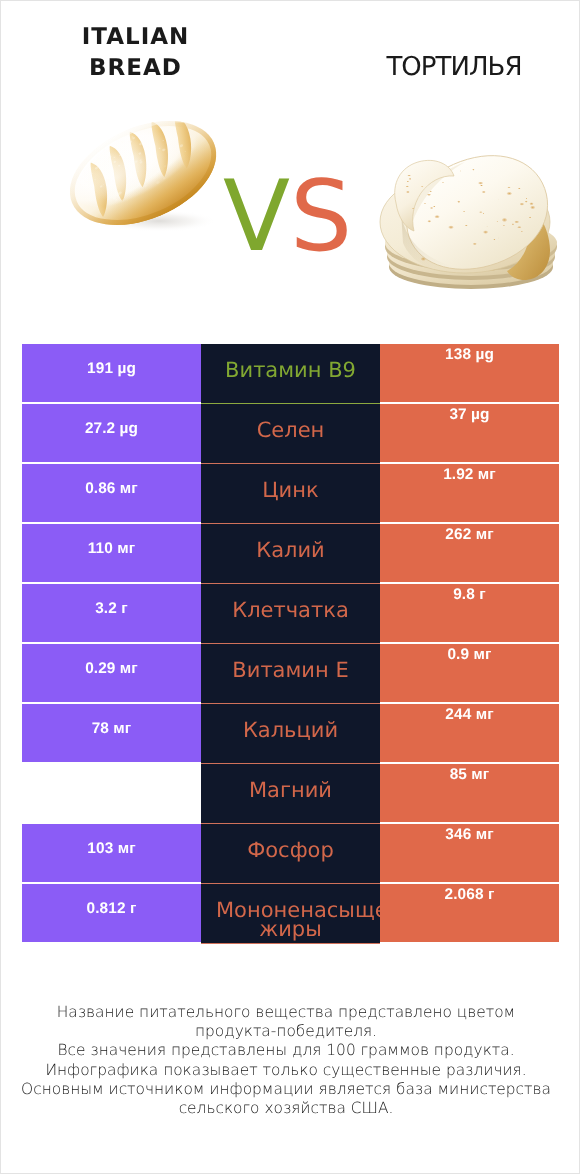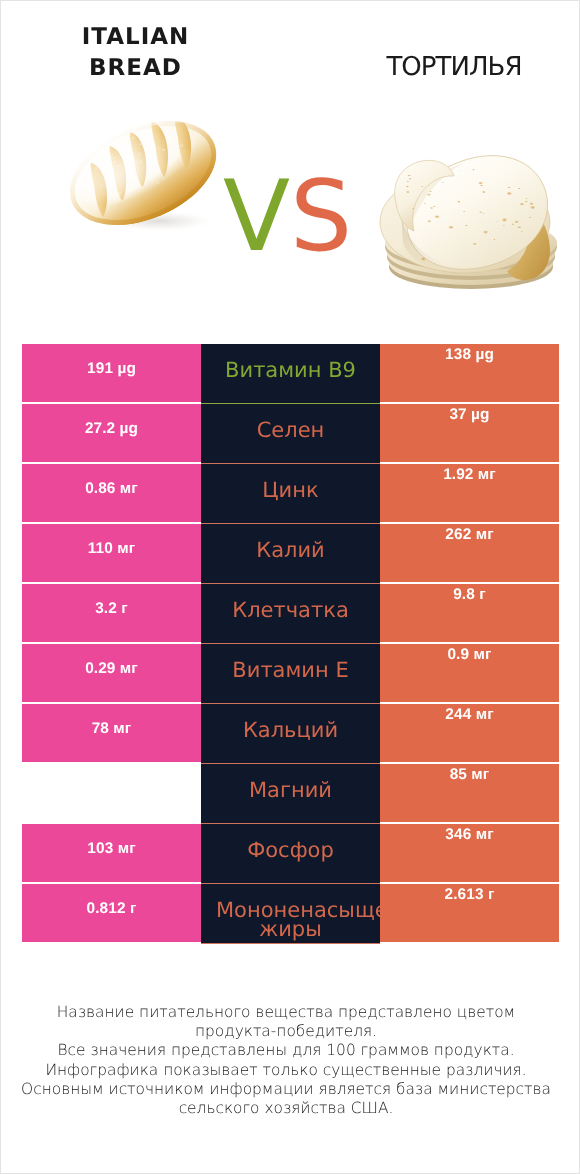--- a/index.html
+++ b/index.html
@@ -49,21 +49,21 @@
         line-height:19.6px;text-align:center;}
   .cell>span{display:block;width:100%;}
   .cell.left{left:0;color:#fff;font-weight:bold;font-size:15.4px;letter-spacing:.1px;padding-top:15.3px;}
   .cell.right{left:358px;color:#fff;font-weight:bold;font-size:15.4px;letter-spacing:.1px;padding-top:1px;}
   .cell.mid{left:179px;height:60px;display:block;
             font-family:"DejaVu Sans",sans-serif;font-size:21px;font-weight:400;background:#0f172a;
             border-bottom:1px solid #c98a72;text-align:center;
             line-height:19.6px;overflow:hidden;padding-top:16.5px;}
   .cell.mid>span{display:block;width:100%;position:static;}
   .cell.mid.wrap2{text-indent:15px;}
-  .g{background:#ec4899;}
+  .g{background:#8b5cf6;}
   .o{background:#e0694a;}
   .mid.win-g{color:#82a832;border-bottom-color:#8ca93f;}
   .mid.win-o{color:#d2674a;border-bottom-color:#d0715a;}
 
   
   #footer{
     position:absolute;left:0;top:1002px;width:570px;text-align:center;
     font-family:"DejaVu Sans",sans-serif;font-weight:300;
     font-size:15.4px;line-height:19.2px;color:#1a1a1a;
   }
@@ -476,21 +476,21 @@
         </div>
       </div>
       <div class="row">
         <div class="cell left g">
           <span>0.812 г</span>
         </div>
         <div class="cell mid win-o wrap2">
           <span>Мононенасыщенные жиры</span>
         </div>
         <div class="cell right o">
-          <span>2.613 г</span>
+          <span>2.068 г</span>
         </div>
       </div>
     </div>
 
   <div id="footer">
       <div>Название питательного вещества представлено цветом</div>
       <div>продукта-победителя.</div>
       <div>Все значения представлены для 100 граммов продукта.</div>
       <div>Инфографика показывает только существенные различия.</div>
       <div>Основным источником информации является база министерства</div>

